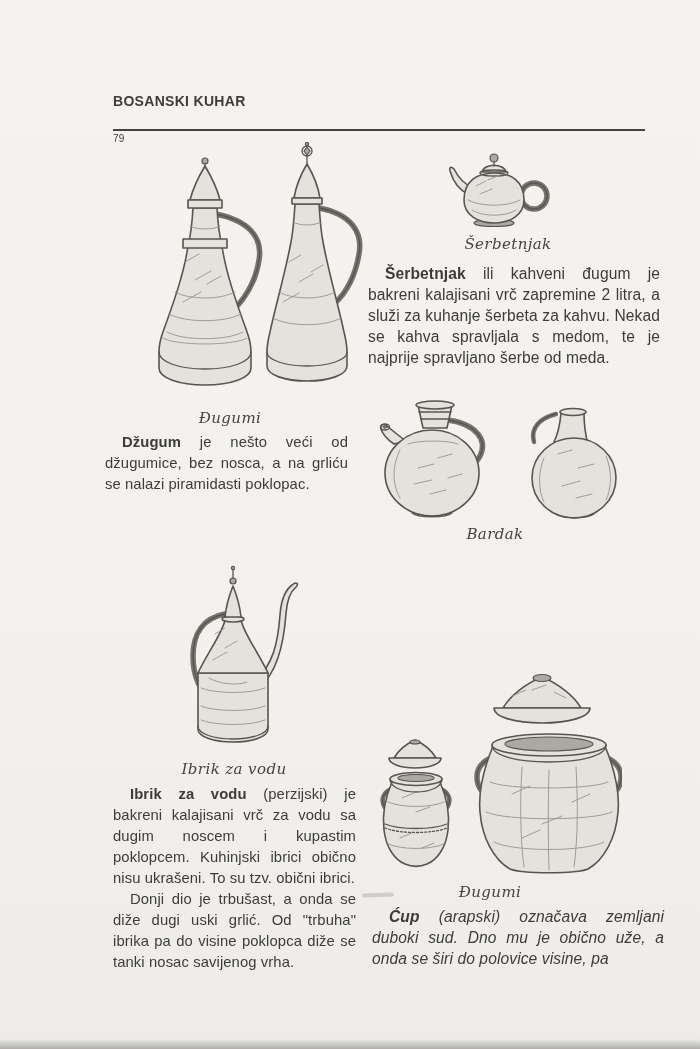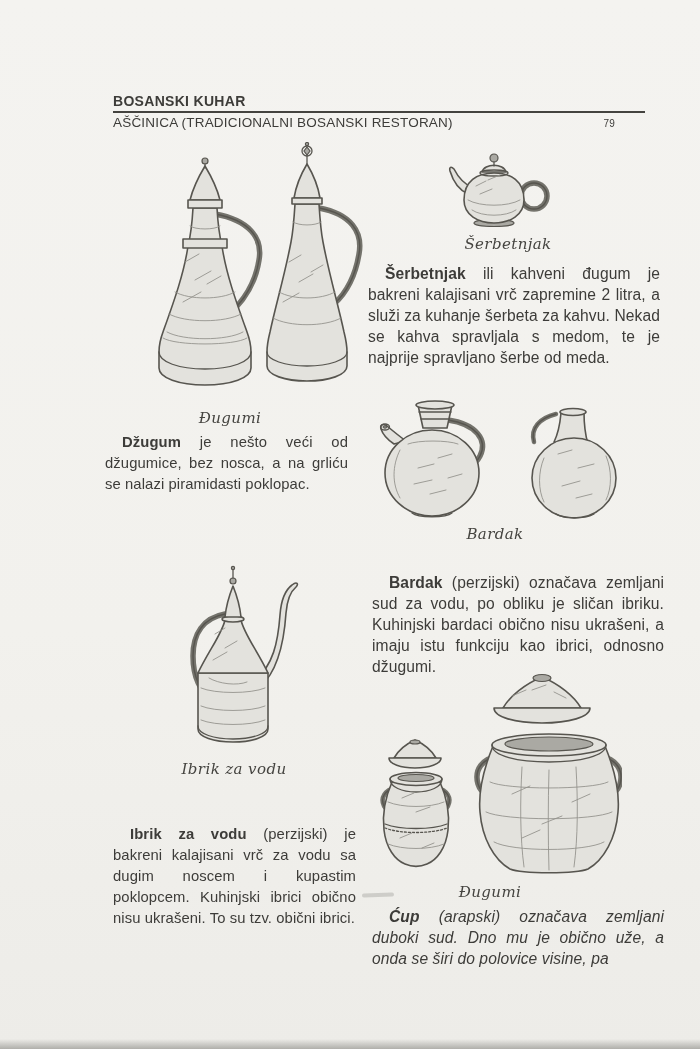--- a/index.html
+++ b/index.html
@@ -14,21 +14,21 @@
     position:relative;
     width:700px;height:1049px;
     background:linear-gradient(180deg,#f4f3f0 0%,#f2f1ed 60%,#edece8 100%);
     font-family:"Liberation Sans",sans-serif;
     color:var(--text);
     overflow:hidden;
   }
   .abs{position:absolute;}
   
   .header{position:absolute;left:113px;top:93px;width:532px;}
-  .header-title{font-size:14px;font-weight:bold;letter-spacing:.3px;color:var(--text);padding-bottom:2px;}
+  .header-title{font-size:14px;font-weight:bold;letter-spacing:.3px;color:var(--text);padding-bottom:20px;}
   .header-rule{border:none;border-top:2px solid var(--rule);margin:0;}
   .header-sub{display:flex;justify-content:space-between;align-items:baseline;font-size:13.5px;margin-top:2px;letter-spacing:.2px;}
   .page-number{padding-right:30px;font-size:10px;}
   
   .caption{
     position:absolute;width:200px;text-align:center;
     font-family:"DejaVu Serif","Liberation Serif",serif;
     font-style:italic;font-size:15px;color:#454440;letter-spacing:.4px;
   }
   
@@ -55,21 +55,20 @@
 </style>
 </head>
 <body>
 
 <div class="page">
 
   <div class="header">
     <div class="header-title">BOSANSKI KUHAR</div>
     <hr class="header-rule">
     <div class="header-sub">
-      <span>AŠČINICA (TRADICIONALNI BOSANSKI RESTORAN)</span>
       <span class="page-number">79</span>
     </div>
   </div>
 
   <svg class="abs" style="left:155px;top:142px;" width="210" height="262" viewBox="0 0 210 262">
     <g>
       <path class="tube" d="M60,72 C94,78 108,96 104,118 C100,144 86,162 72,174"></path>
       <path class="tube2" d="M60,72 C94,78 108,96 104,118 C100,144 86,162 72,174"></path>
       <path class="outline" d="M38,66 C37,84 35,96 33,104 C29,132 18,162 8,190 C5,198 4,204 4,210 L4,226 C4,236 24,243 50,243 C76,243 96,236 96,226 L96,210 C96,204 95,198 92,190 C82,162 71,132 67,104 C65,96 63,84 62,66 Z"></path>
       <path class="line" d="M4,210 C4,220 24,227 50,227 C76,227 96,220 96,210"></path>
@@ -145,45 +144,43 @@
       <path class="outline" d="M183,15 C182,26 180,36 176,44 L210,46 C207,36 206,26 206,14 Z"></path>
       <ellipse class="outline" cx="195" cy="14" rx="13" ry="3.5"></ellipse>
       <ellipse class="outline" cx="196" cy="80" rx="42" ry="40"></ellipse>
       <path class="line" d="M178,116 C186,121 208,121 216,116"></path>
       <path class="hatch" d="M166,60 C160,74 160,92 166,104 M228,58 C234,72 234,90 228,102"></path>
       <path class="hatch" d="M180,56 l14,-4 M200,70 l16,-4 M184,88 l18,-5 M198,100 l16,-4"></path>
     </g>
   </svg>
   <div class="caption" style="left:395px;top:525px;">Bardak</div>
 
-  <div class="para para-right" style="left:372px;top:572px;width:292px;">
-    <p><span class="lead">Bardak</span><span> (perzijski) označava zemljani sud za vodu, po obliku je sličan ibriku. Kuhinjski bardaci obično nisu ukrašeni, a imaju istu funkciju kao ibrici, odnosno džugumi.</span></p>
-  </div>
 
   <svg class="abs" style="left:185px;top:560px;" width="115" height="188" viewBox="0 0 115 188">
     <g>
       <path class="tube" d="M40,54 C18,58 8,74 8,96 C8,120 18,134 29,141"></path>
       <path class="tube2" d="M40,54 C18,58 8,74 8,96 C8,120 18,134 29,141"></path>
       <path class="outline" d="M70,120 C88,106 93,82 95,55 C96,41 99,31 107,25 C112,21 114,24 111,27 C105,32 102,41 101,53 C99,83 92,112 75,127 Z"></path>
       <path class="outline" d="M13,113 L13,169 C13,177 29,182 48,182 C67,182 83,177 83,169 L83,113 Z"></path>
       <path class="line" d="M13,166 C13,174 29,179 48,179 C67,179 83,174 83,166"></path>
       <path class="outline" d="M13,113 C24,90 37,74 40,60 L56,60 C59,74 72,90 83,113 Z"></path>
       <ellipse class="outline" cx="48" cy="59" rx="11" ry="3"></ellipse>
       <path class="outline" d="M48,26 C44,36 41,47 40,57 L56,57 C55,47 52,36 48,26 Z"></path>
       <circle class="dark" cx="48" cy="21" r="3"></circle>
       <path class="line" d="M48,18 L48,10"></path>
       <circle class="dark" cx="48" cy="8" r="1.6"></circle>
       <path class="hatch" d="M16,128 C30,134 66,134 80,128 M16,146 C30,152 66,152 80,146 M16,160 C30,166 66,166 80,160"></path>
       <path class="hatch" d="M28,100 l14,-8 M40,88 l12,-7 M24,118 C34,124 52,126 62,122 M30,74 l10,-6"></path>
     </g>
   </svg>
   <div class="caption" style="left:134px;top:760px;">Ibrik za vodu</div>
 
-  <div class="para para-left" style="left:113px;top:824px;width:243px;">
+  <div class="para para-left" style="left:113px;top:784px;width:243px;">
     <p><span class="lead">Ibrik za vodu</span><span> (perzijski) je bakreni kalajisani vrč za vodu sa dugim noscem i kupastim poklopcem. Kuhinjski ibrici obično nisu ukrašeni. To su tzv. obični ibrici.</span></p>
+    <p>Donji dio je trbušast, a onda se diže dugi uski grlić. Od "trbuha" ibrika pa do visine poklopca diže se tanki nosac savijenog vrha.</p>
   </div>
 
   <svg class="abs" style="left:372px;top:672px;" width="250" height="205" viewBox="0 0 250 205">
     <g>
       <path class="outline" d="M170,5 C153,12 138,24 131,36 L209,36 C202,24 187,12 170,5 Z"></path>
       <ellipse class="dark" cx="170" cy="6" rx="9" ry="3.5"></ellipse>
       <path class="outline" d="M122,36 L218,36 C218,45 197,51 170,51 C143,51 122,45 122,36 Z"></path>
       <path class="hatch" d="M140,24 l14,-6 M160,18 l14,-5 M182,20 l12,6"></path>
     </g>
     <g>

